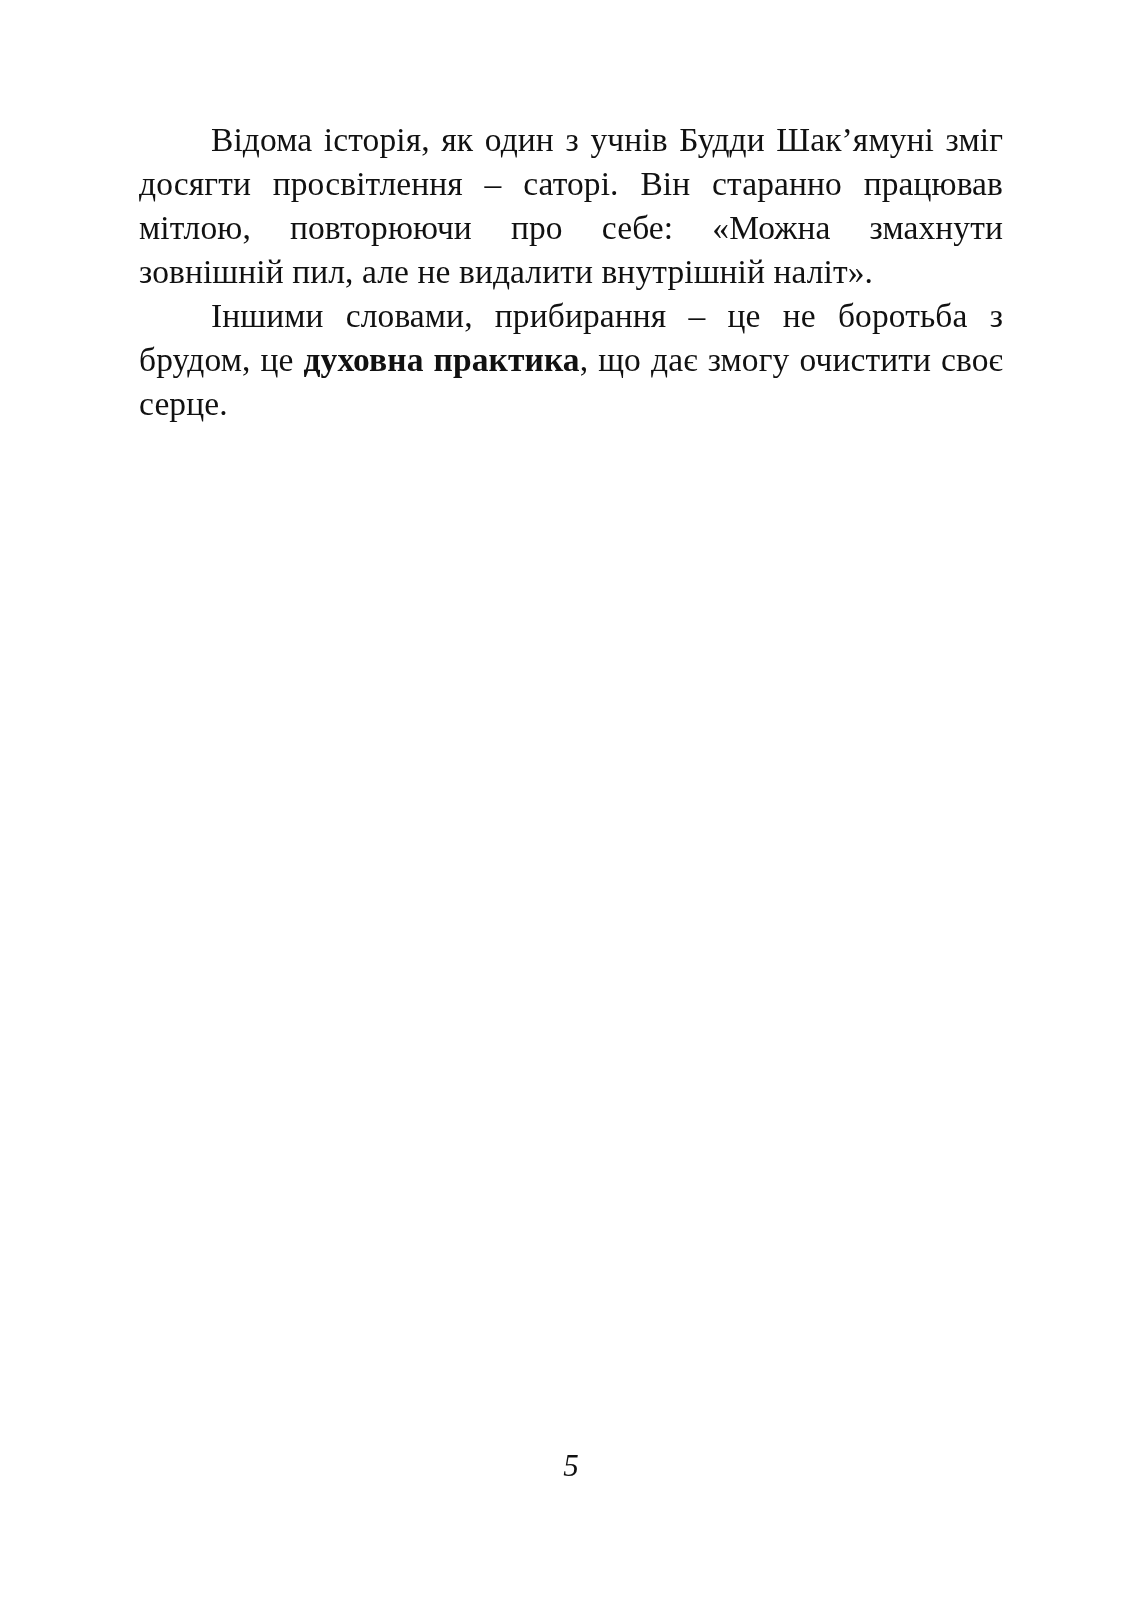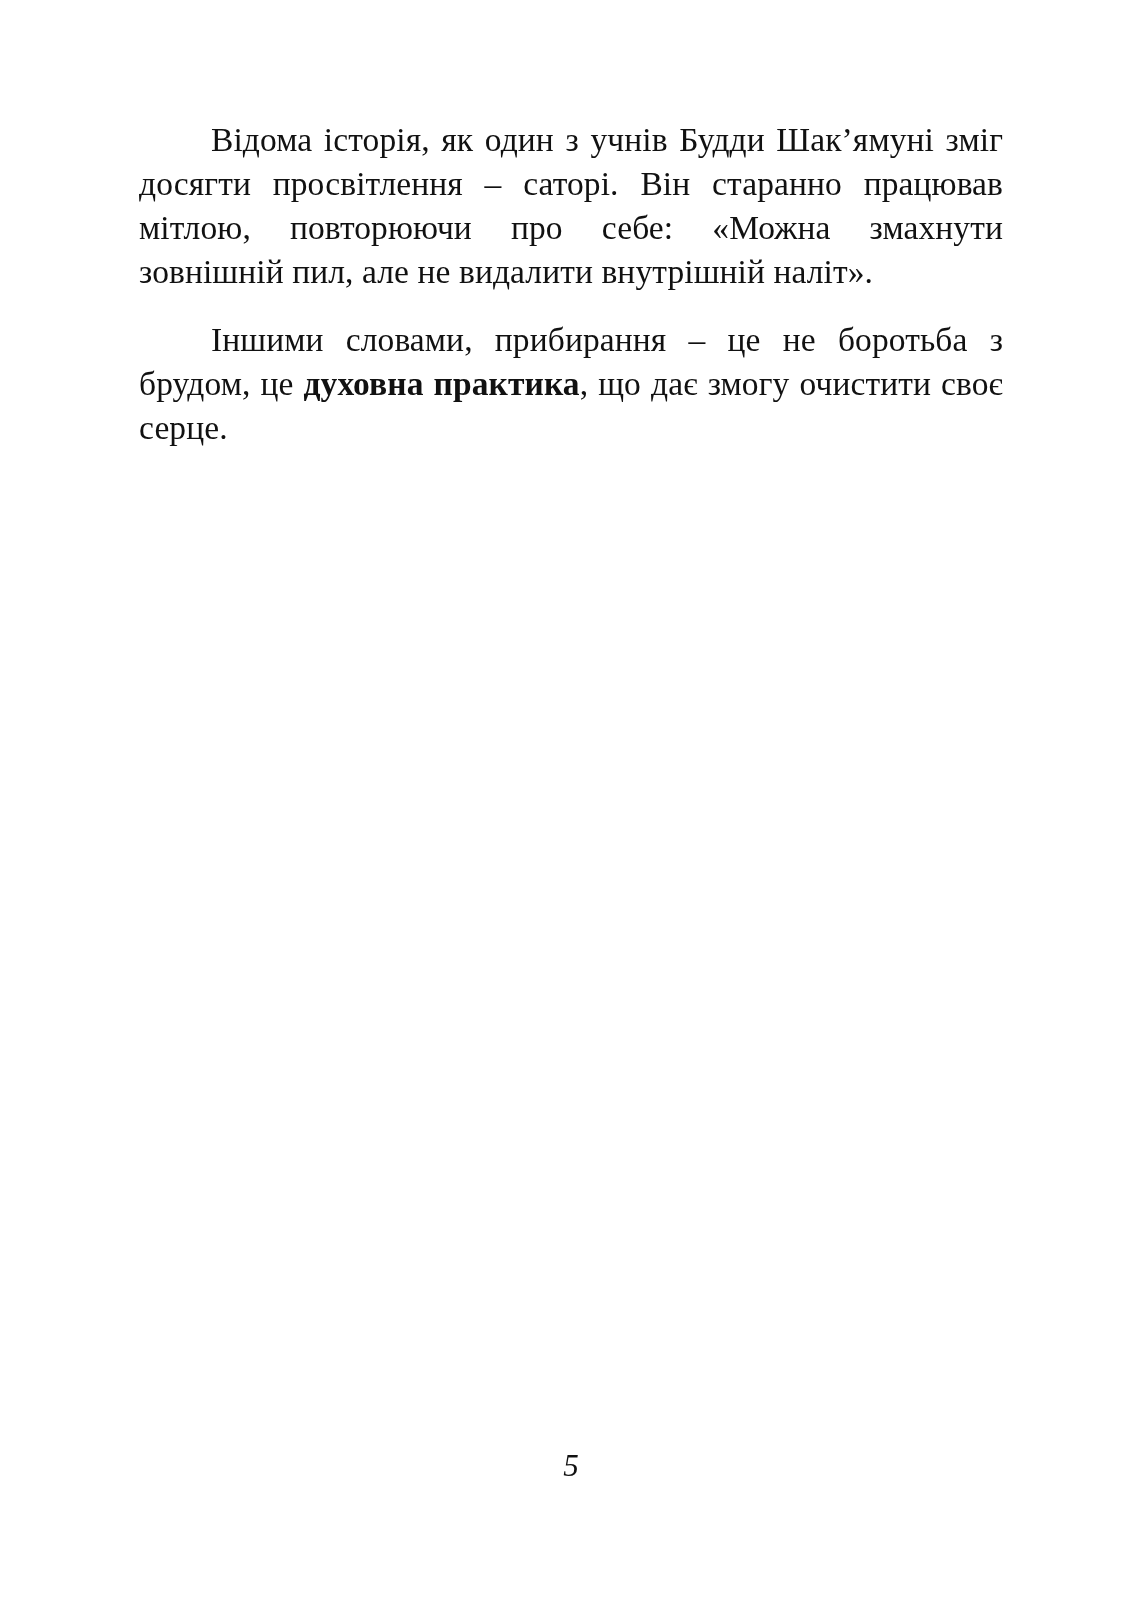--- a/index.html
+++ b/index.html
@@ -30,21 +30,20 @@
   }
   .para {
     margin: 0;
     font-size: 33.5px;
     line-height: 44px;
     text-align: justify;
     text-indent: 72px;
     letter-spacing: 0.1px;
   }
   .para + .para {
-    margin-top: 24px;
   }
   .para b {
     font-weight: bold;
   }
   .page-number {
     position: absolute;
     left: 0;
     top: 1448px;
     width: 1142px;
     text-align: center;

